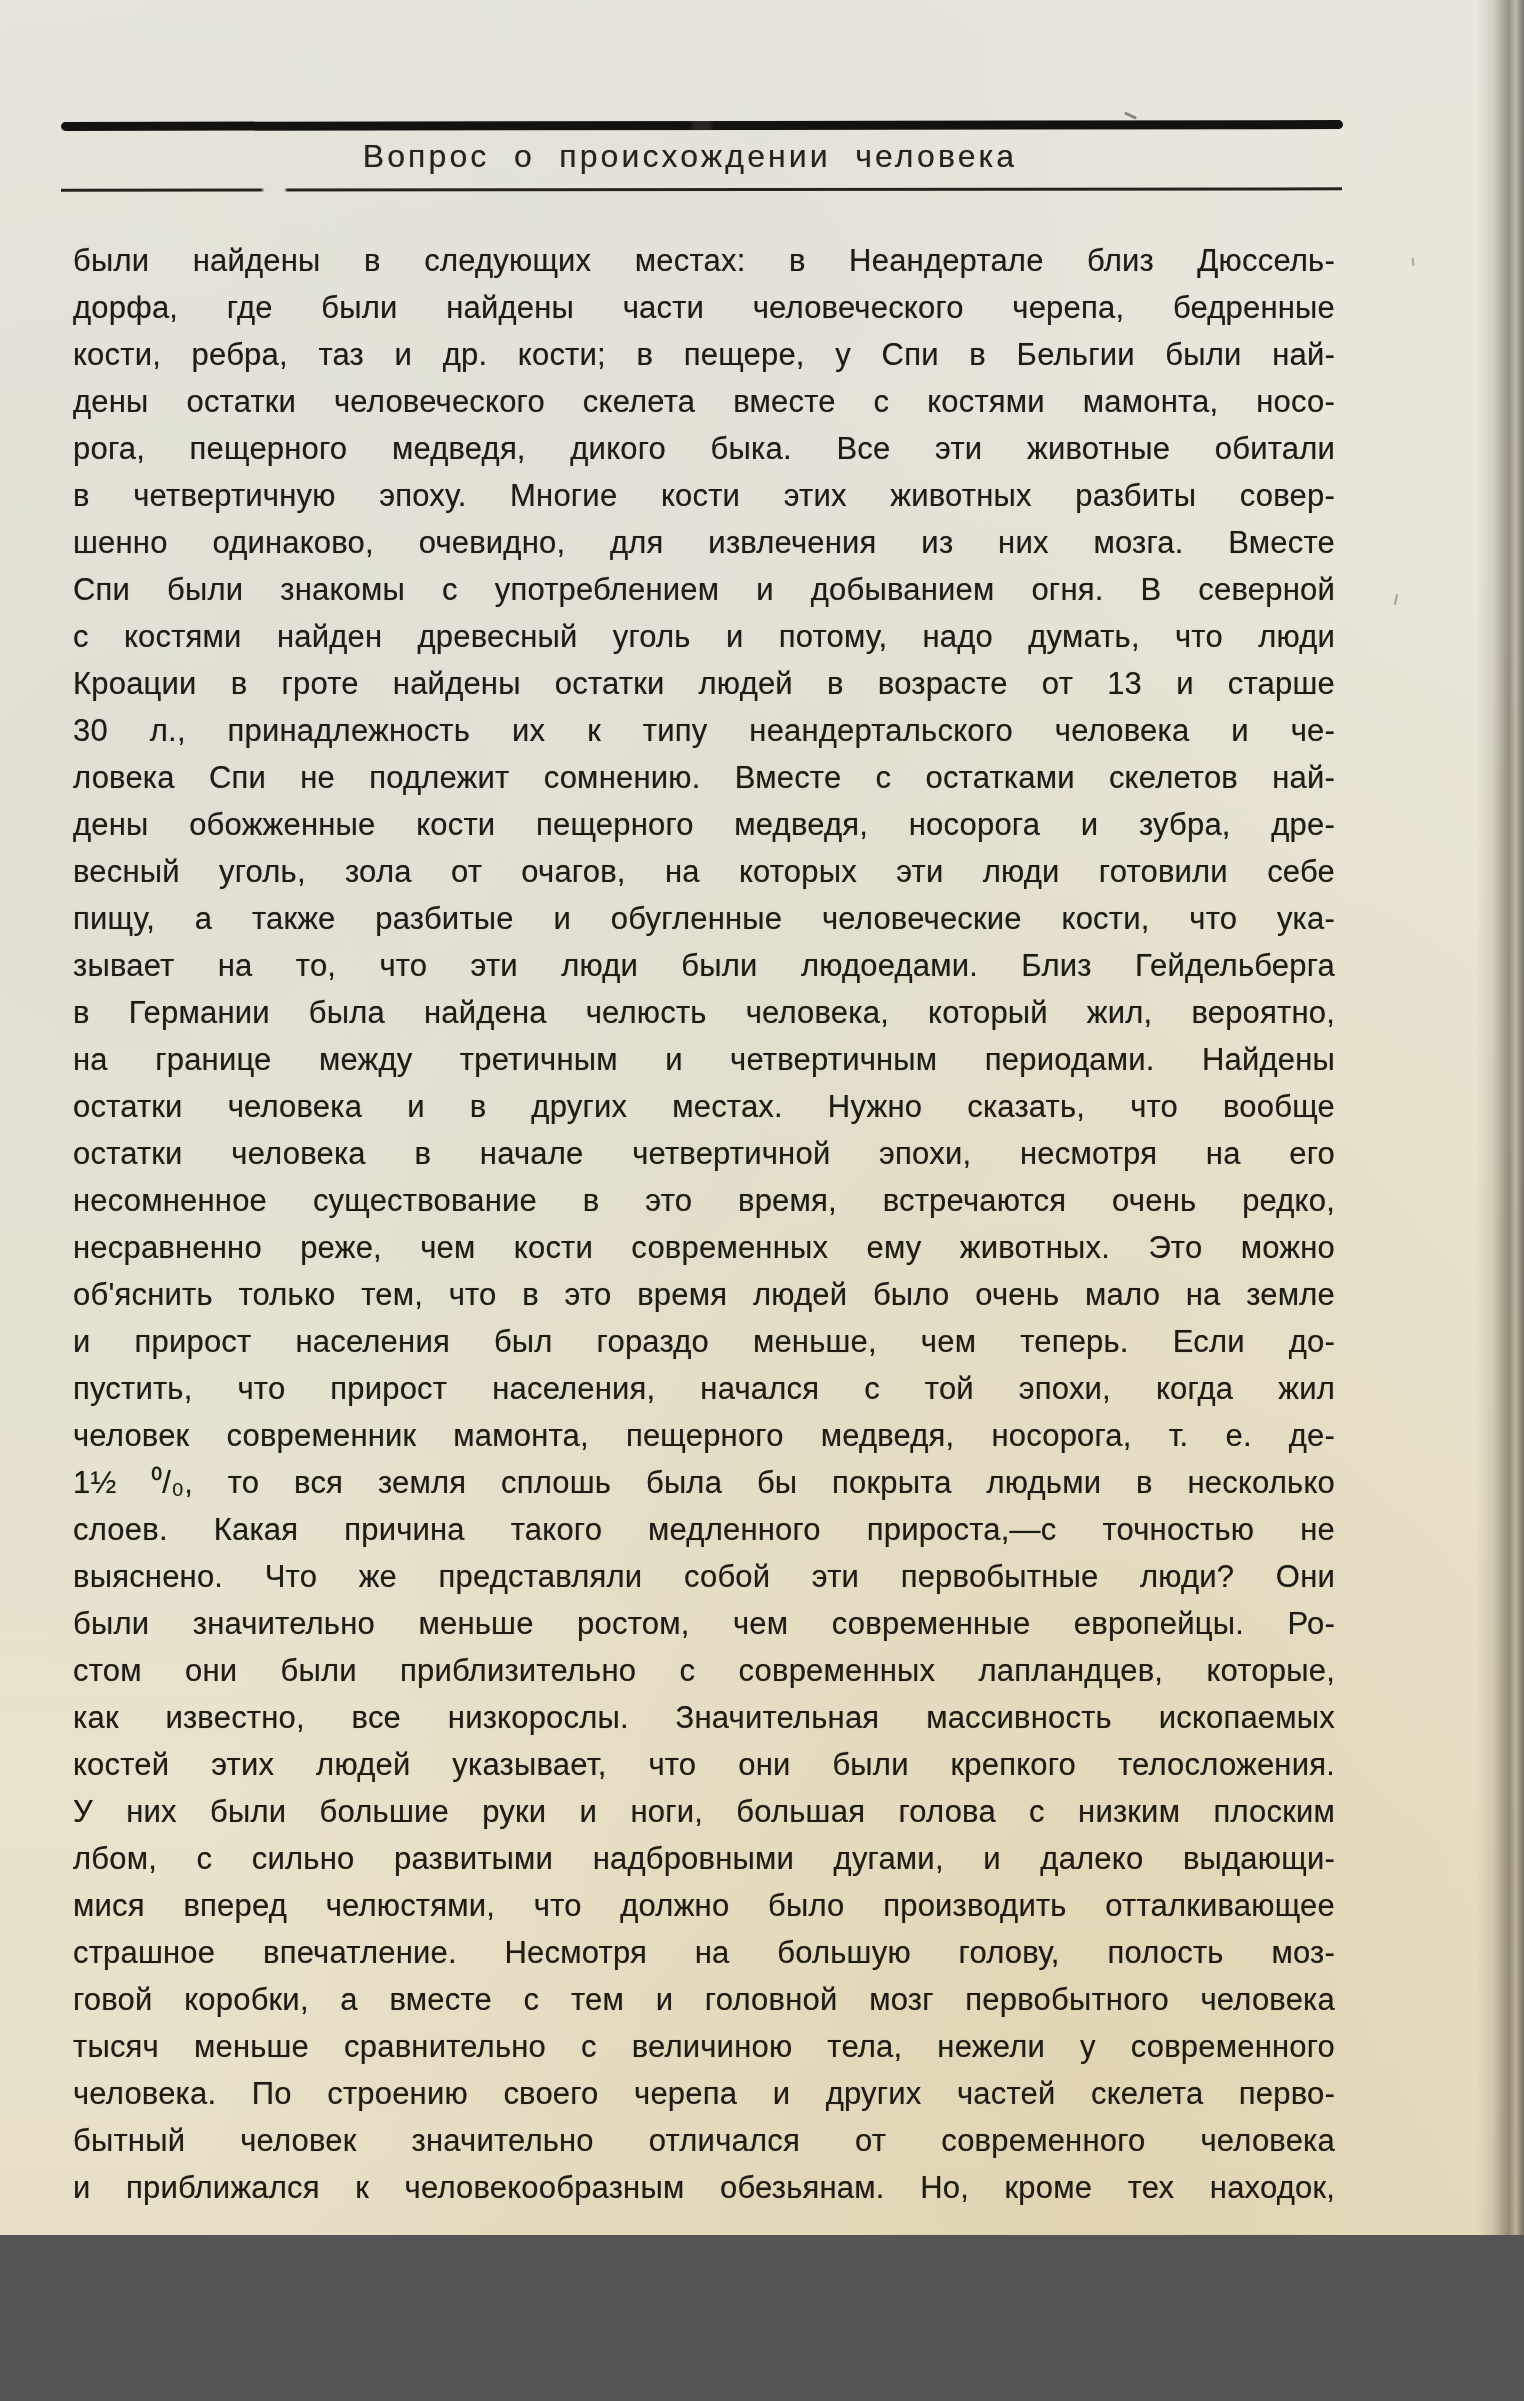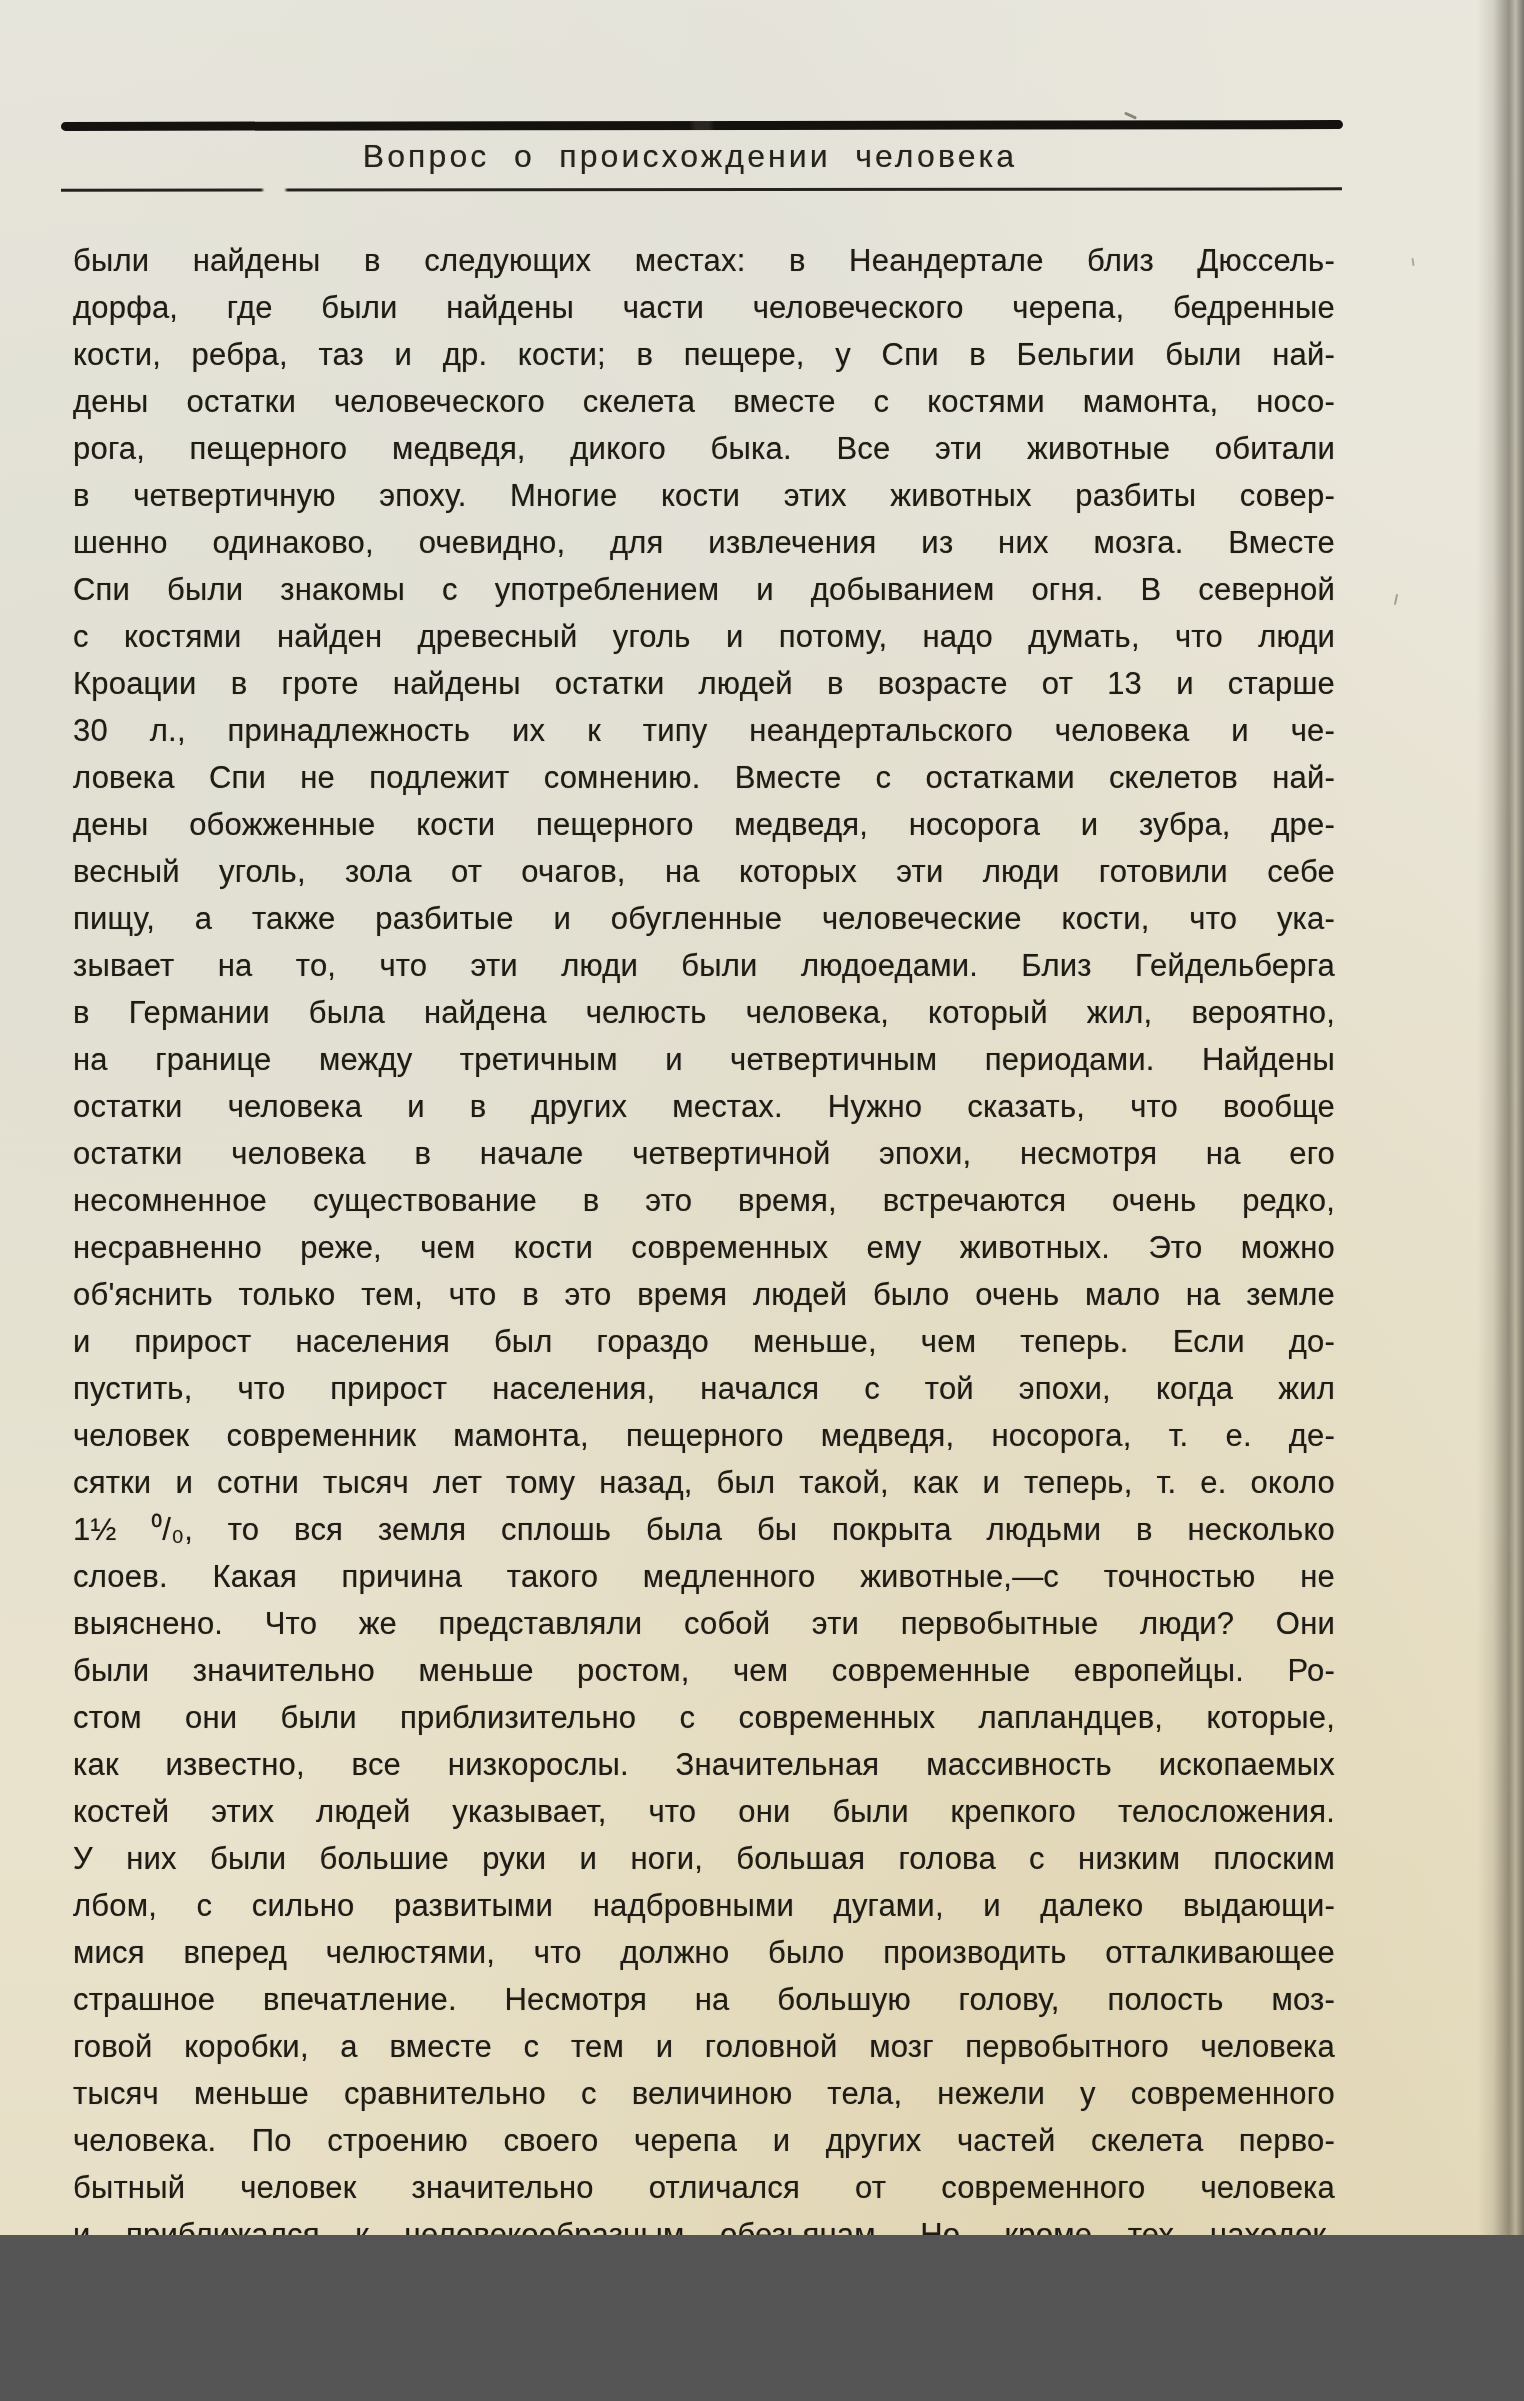--- a/index.html
+++ b/index.html
@@ -101,23 +101,22 @@
       <div class="line">в Германии была найдена челюсть человека, который жил, вероятно,</div>
       <div class="line">на границе между третичным и четвертичным периодами. Найдены</div>
       <div class="line">остатки человека и в других местах. Нужно сказать, что вообще</div>
       <div class="line">остатки человека в начале четвертичной эпохи, несмотря на его</div>
       <div class="line">несомненное существование в это время, встречаются очень редко,</div>
       <div class="line">несравненно реже, чем кости современных ему животных. Это можно</div>
       <div class="line">об'яснить только тем, что в это время людей было очень мало на земле</div>
       <div class="line">и прирост населения был гораздо меньше, чем теперь. Если до-</div>
       <div class="line">пустить, что прирост населения, начался с той эпохи, когда жил</div>
       <div class="line">человек современник мамонта, пещерного медведя, носорога, т. е. де-</div>
-      <div class="line">сятки и сотни тысяч лет тому назад, был такой, как и теперь, т. е. около</div>
       <div class="line">1½ ⁰/₀, то вся земля сплошь была бы покрыта людьми в несколько</div>
-      <div class="line">слоев. Какая причина такого медленного животные,—с точностью не</div>
+      <div class="line">слоев. Какая причина такого медленного прироста,—с точностью не</div>
       <div class="line">выяснено. Что же представляли собой эти первобытные люди? Они</div>
       <div class="line">были значительно меньше ростом, чем современные европейцы. Ро-</div>
       <div class="line">стом они были приблизительно с современных лапландцев, которые,</div>
       <div class="line">как известно, все низкорослы. Значительная массивность ископаемых</div>
       <div class="line">костей этих людей указывает, что они были крепкого телосложения.</div>
       <div class="line">У них были большие руки и ноги, большая голова с низким плоским</div>
       <div class="line">лбом, с сильно развитыми надбровными дугами, и далеко выдающи-</div>
       <div class="line">мися вперед челюстями, что должно было производить отталкивающее</div>
       <div class="line">страшное впечатление. Несмотря на большую голову, полость моз-</div>
       <div class="line">говой коробки, а вместе с тем и головной мозг первобытного человека</div>

